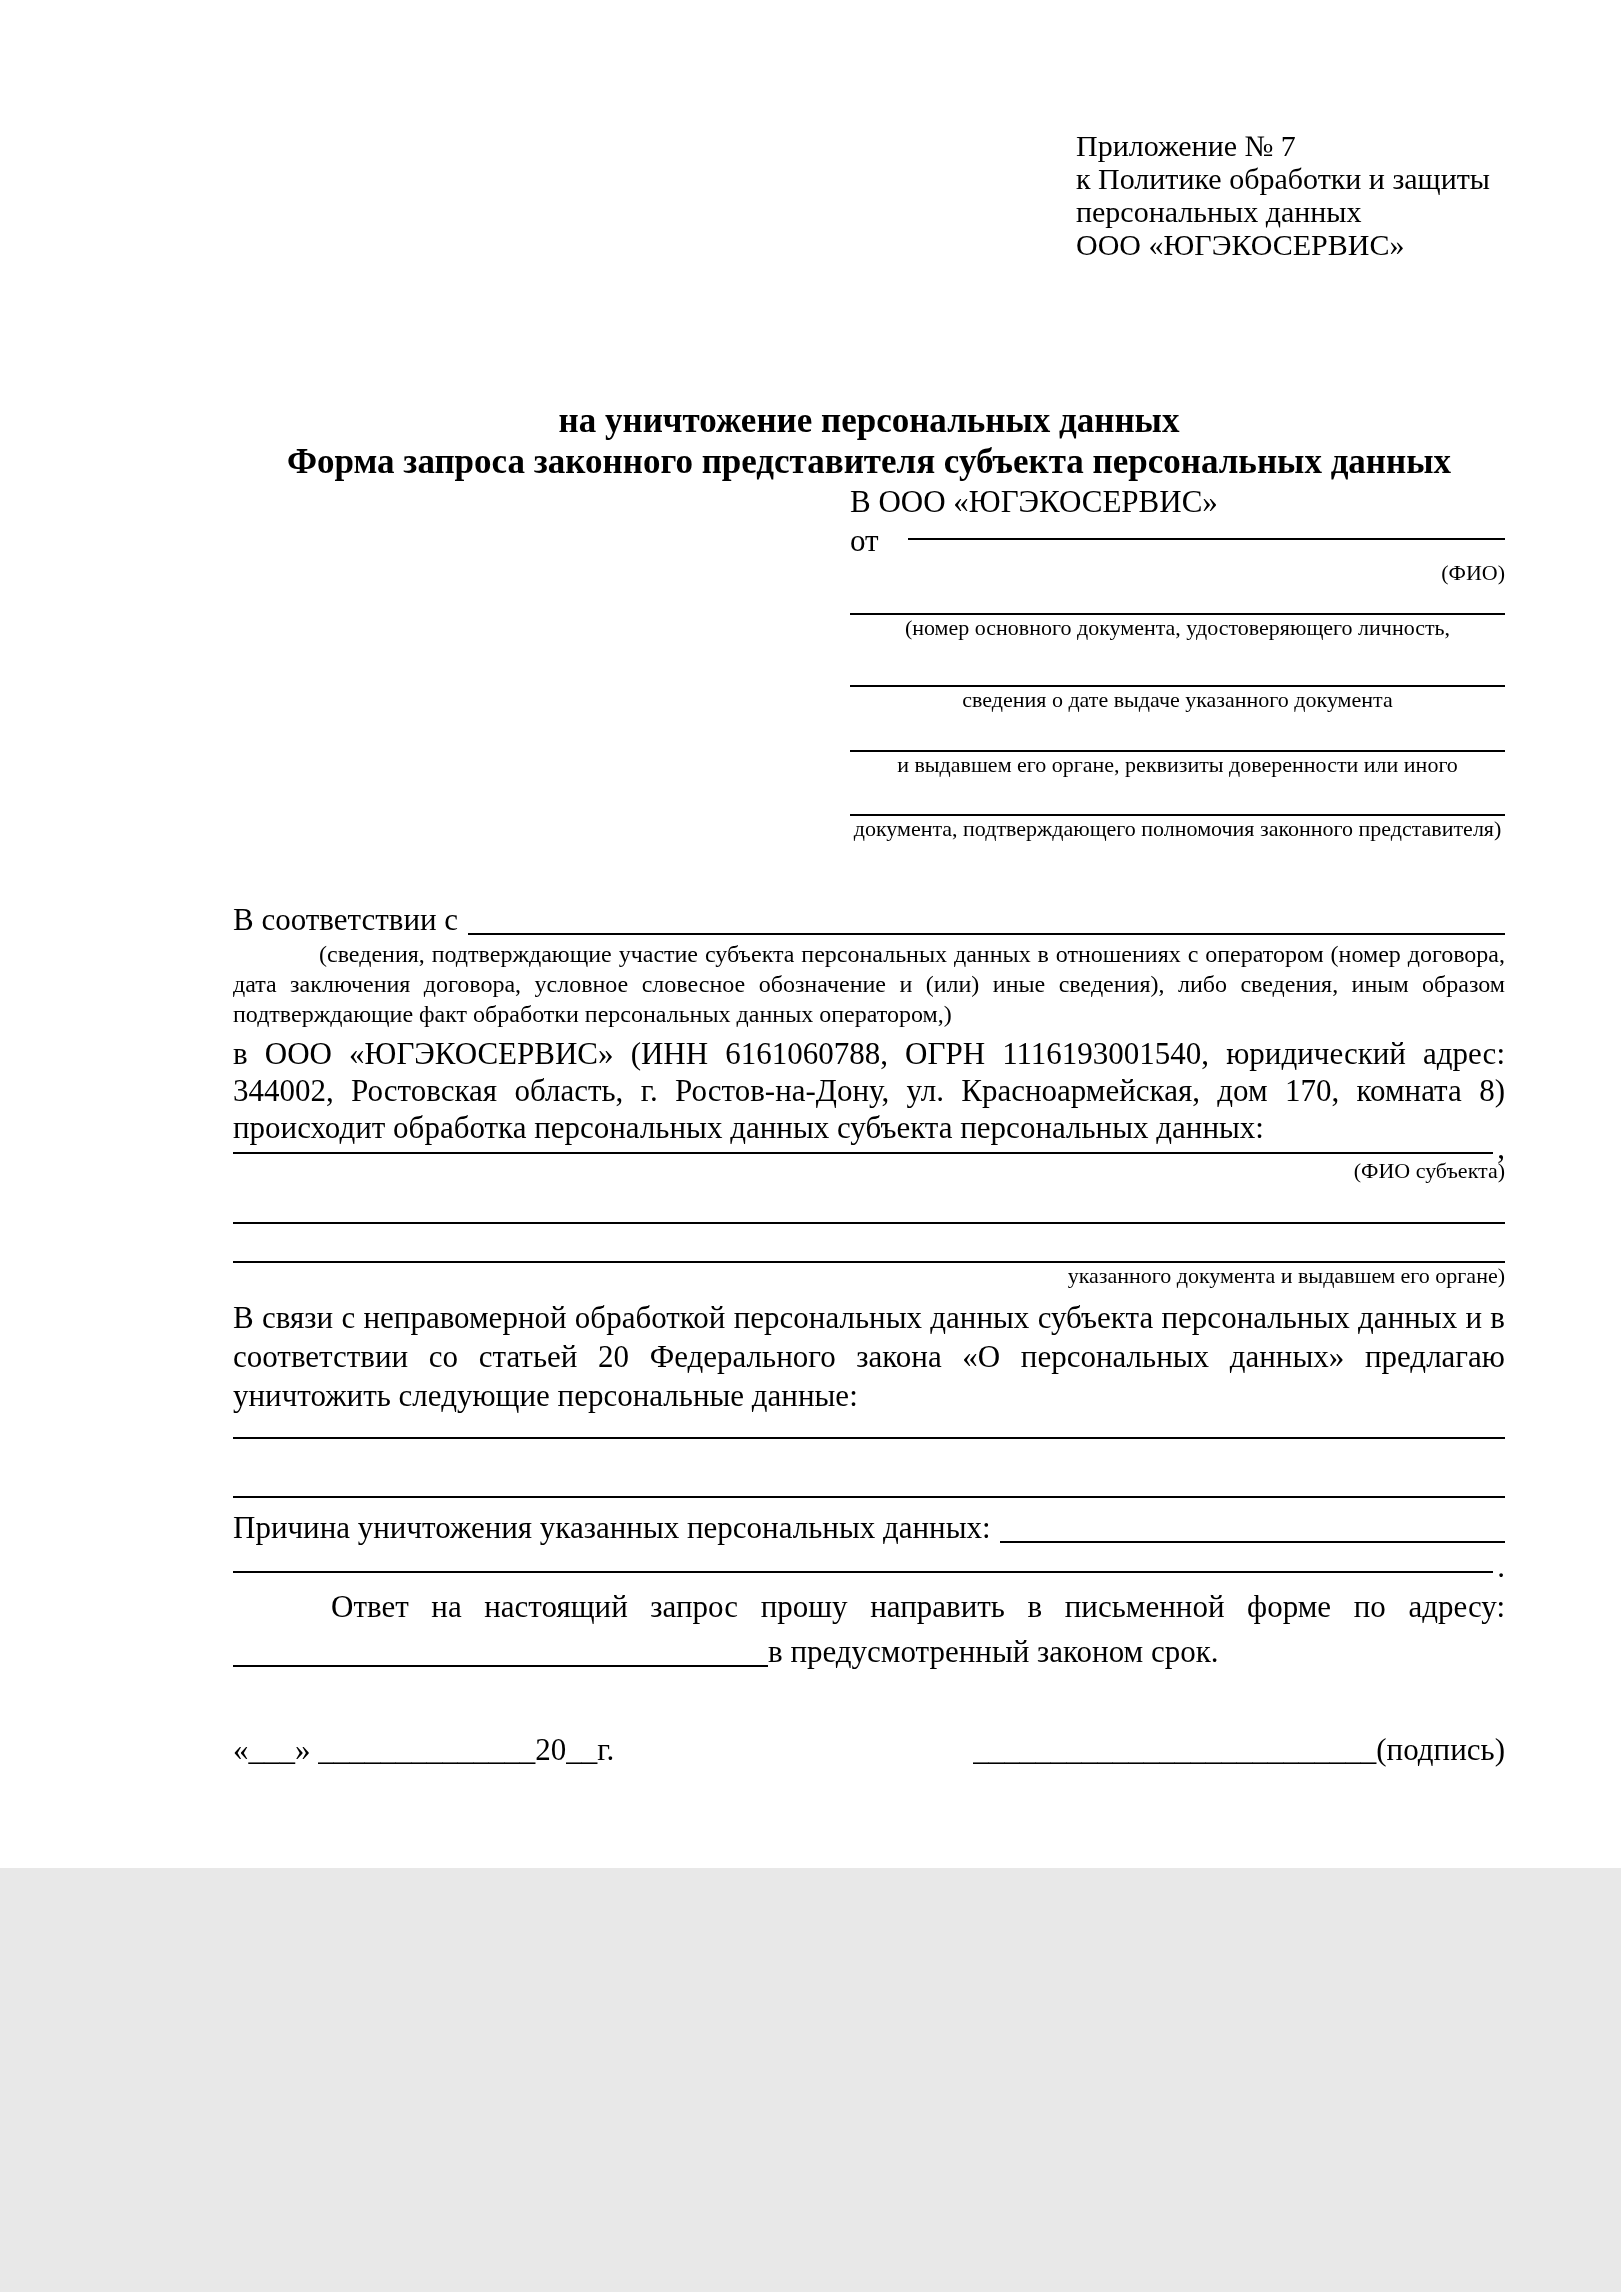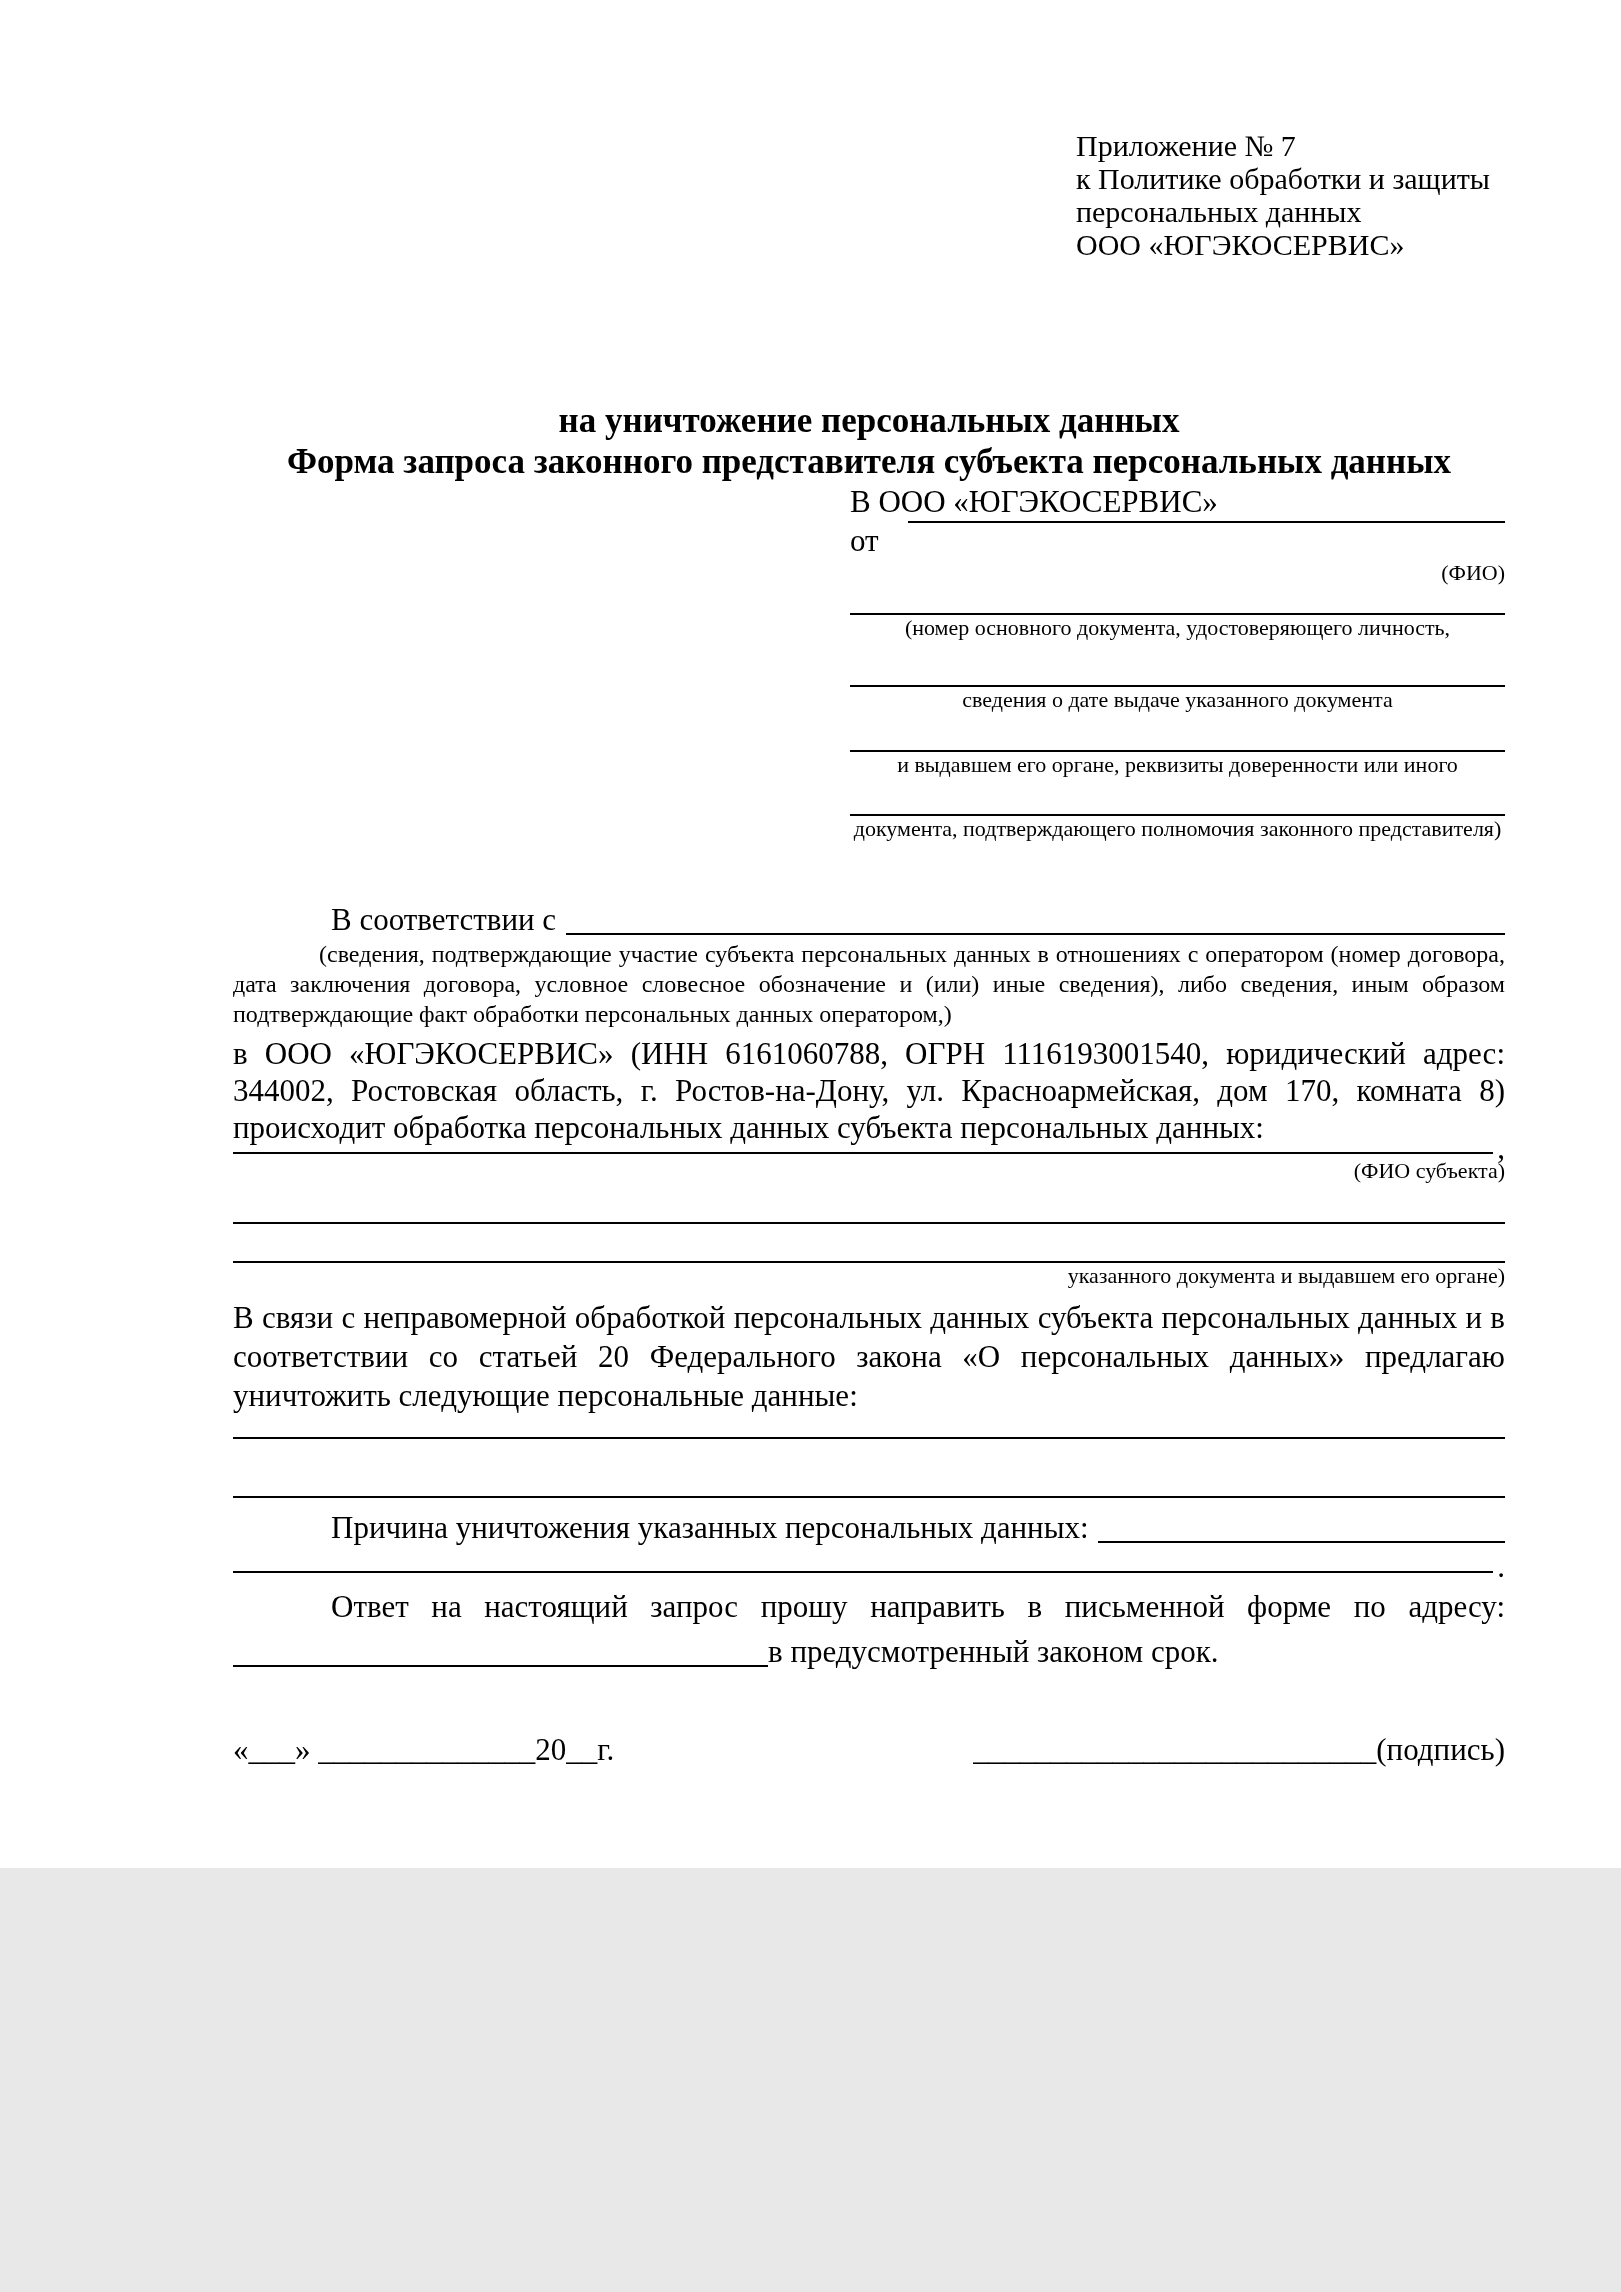--- a/index.html
+++ b/index.html
@@ -15,30 +15,30 @@
     position:absolute;left:233px;top:0;width:1272px;
     font-size:31px;line-height:39px;
   }
   
   .appendix{margin-top:129px;margin-left:843px;font-size:30px;line-height:33px;}
   
   .title{margin-top:139px;text-align:center;font-weight:bold;font-size:35px;line-height:41px;}
   
   .addr{margin-left:617px;width:655px;}
   .addr-to{font-size:31px;line-height:39px;}
-  .from-row{display:flex;align-items:flex-start;height:39px;gap:16px;}
+  .from-row{display:flex;align-items:center;height:39px;gap:16px;}
   .from-label{margin-right:13.7px;}
   .fill-line{flex:1;border-bottom:2.9px solid #000;margin-bottom:3.9px;}
   .caption{font-size:22px;line-height:25.5px;text-align:right;color:#000;}
   .caption.nowrap{white-space:nowrap;position:relative;left:50%;transform:translateX(-50%);width:max-content;}
   .blank-row{border-bottom:2.9px solid #000;}
   .h28{height:27.4px;} .h46{height:45px;} .h38{height:37px;} .h22{height:21.6px;} .h58{height:57px;} .h12{height:11.8px;} .h31{height:30px;} .h40{height:39px;}
   
   .lead-row{display:flex;align-items:flex-end;margin-top:54px;height:43px;}
-  .lead-indent{margin-left:98px;margin-right:9.8px;white-space:nowrap;}
+  .lead-indent{margin-right:9.8px;white-space:nowrap;}
   .small-note{font-size:24px;line-height:30px;text-align:justify;text-indent:86px;}
   .para{text-align:justify;}
   .para.tight{line-height:37px;margin-top:5.9px;}
   .para.spaced{line-height:39px;margin-top:9.8px;}
   .rule-row{display:flex;align-items:flex-end;}
   .tail-char{margin-left:3.9px;line-height:19.6px;}
   .reason-row{display:flex;align-items:flex-end;margin-top:5.9px;height:43px;}
   .reply{margin-top:7.8px;text-align:justify;text-align-last:justify;text-indent:98px;line-height:43px;}
   .reply-tail-row{display:flex;align-items:flex-end;height:43px;}
   .addr-blank{width:535px;border-bottom:2.9px solid #000;margin-bottom:3.9px;}

